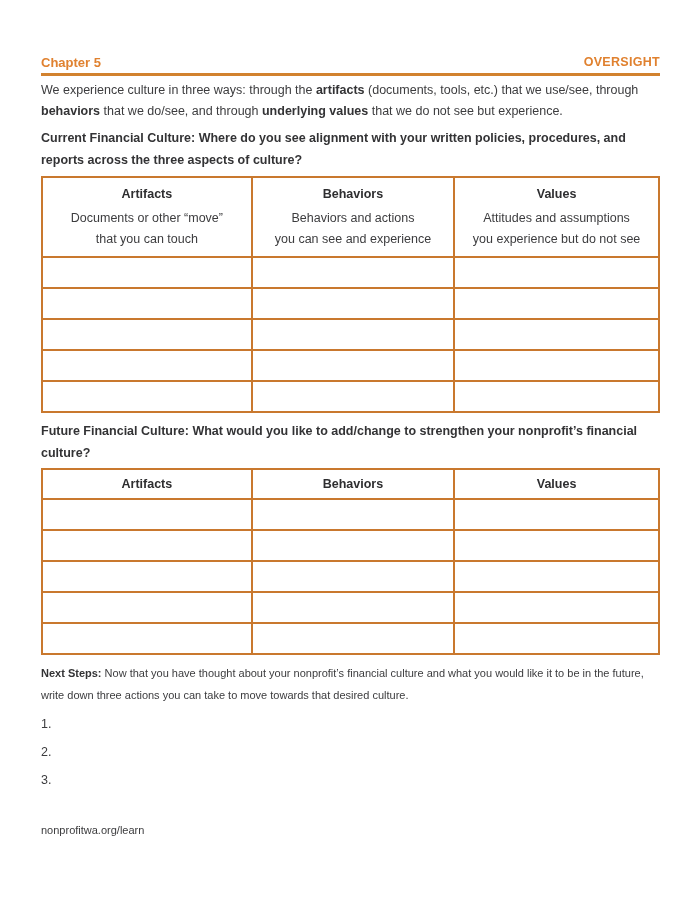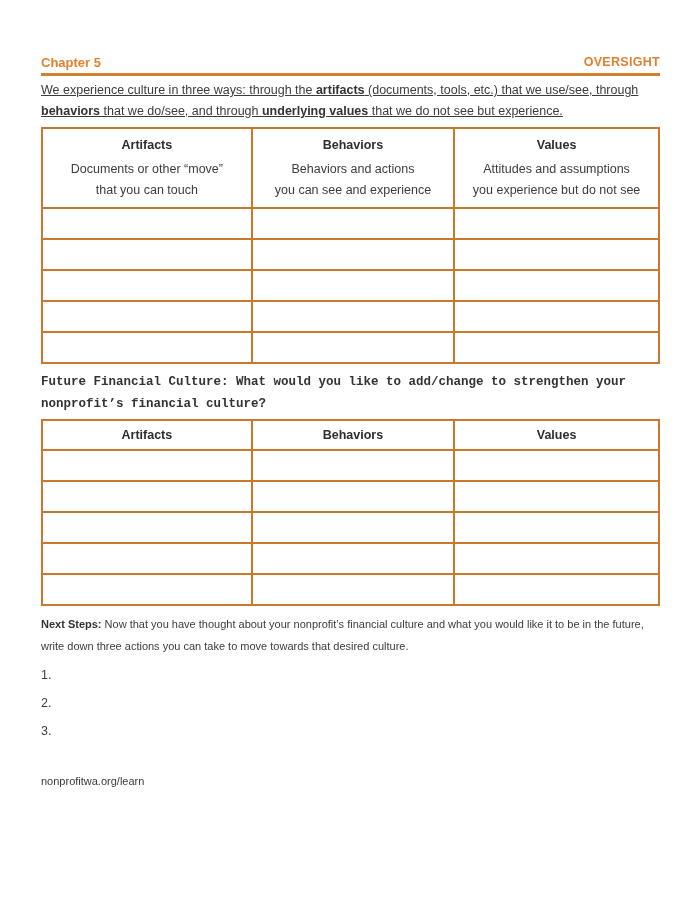--- a/index.html
+++ b/index.html
@@ -16,28 +16,28 @@
   .oversight { color: #e0812f; font-weight: bold; font-size: 12.5px; line-height: 13px; letter-spacing: 0.3px; margin-top: 12px; }
   .rule { height: 3px; background: #d2822f; margin-top: 4px; border: none; }
 
   .page-title {
     margin-top: 7px;
     font-family: "Liberation Serif", "DejaVu Serif", serif;
     font-weight: bold; font-size: 16.5px; letter-spacing: -0.2px;
     color: #1b1b1b;
   }
 
-  .intro { margin-top: 4px; font-size: 12.5px; line-height: 21px; color: #3c3c3e; text-decoration: underline; }
+  .intro { margin-top: 4px; font-size: 12.5px; line-height: 21px; color: #3c3c3e; }
   .intro strong, .para strong { color: #333335; }
 
   .section-heading {
     margin-top: 6px; font-size: 12.5px; line-height: 21.5px;
     font-weight: bold; color: #333335;
   }
-  .section-heading.second { margin-top: 8px; font-family: Liberation Mono, monospace; }
+  .section-heading.second { margin-top: 8px; }
 
   table.culture {
     width: 619px; border-collapse: collapse; table-layout: fixed;
   }
   table.culture th, table.culture td { border: 2px solid #c9782e; }
   .tbl-current { margin-top: 5px; }
   .tbl-future { margin-top: 4px; }
 
   th.colhead { vertical-align: top; padding: 8px 6px 6px; font-weight: normal; }
   .col-name { font-weight: bold; font-size: 12.5px; line-height: 16px; color: #2e2e30; margin-bottom: 6px; text-align: center; }
@@ -60,20 +60,21 @@
 
     <div class="header-bar">
       <span class="chapter">Chapter 5</span>
       <span class="oversight">OVERSIGHT</span>
     </div>
     <div class="rule"></div>
 
 
     <p class="intro"><span>We experience culture in three ways: through the </span><strong>artifacts</strong><span> (documents, tools, etc.) that we use/see, through </span><strong>behaviors</strong><span> that we do/see, and through </span><strong>underlying values</strong><span> that we do not see but experience.</span></p>
 
+    <div class="section-heading">Current Financial Culture: Where do you see alignment with your written policies, procedures, and reports across the three aspects of culture?</div>
 
     <table class="culture tbl-current">
       <colgroup>
         <col style="width:34%">
           <col style="width:32.8%">
           <col style="width:33.2%">
       </colgroup>
       <thead>
         <tr>
           <th class="colhead">

